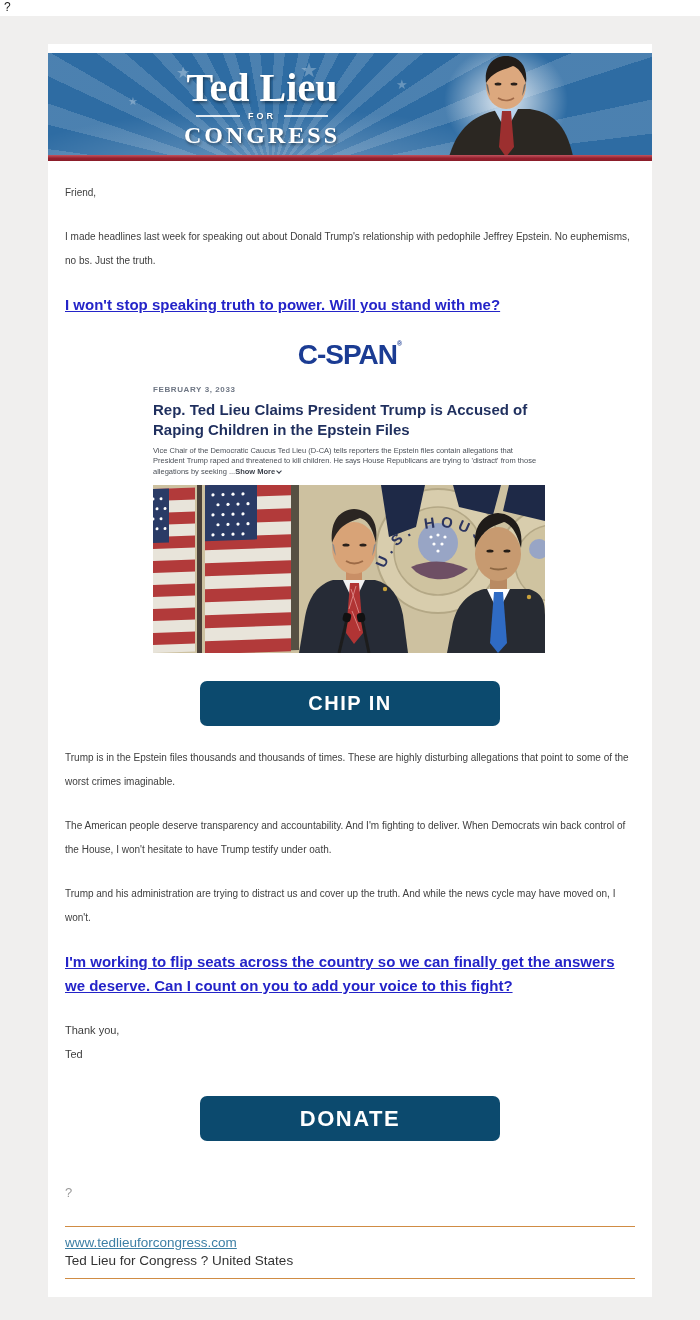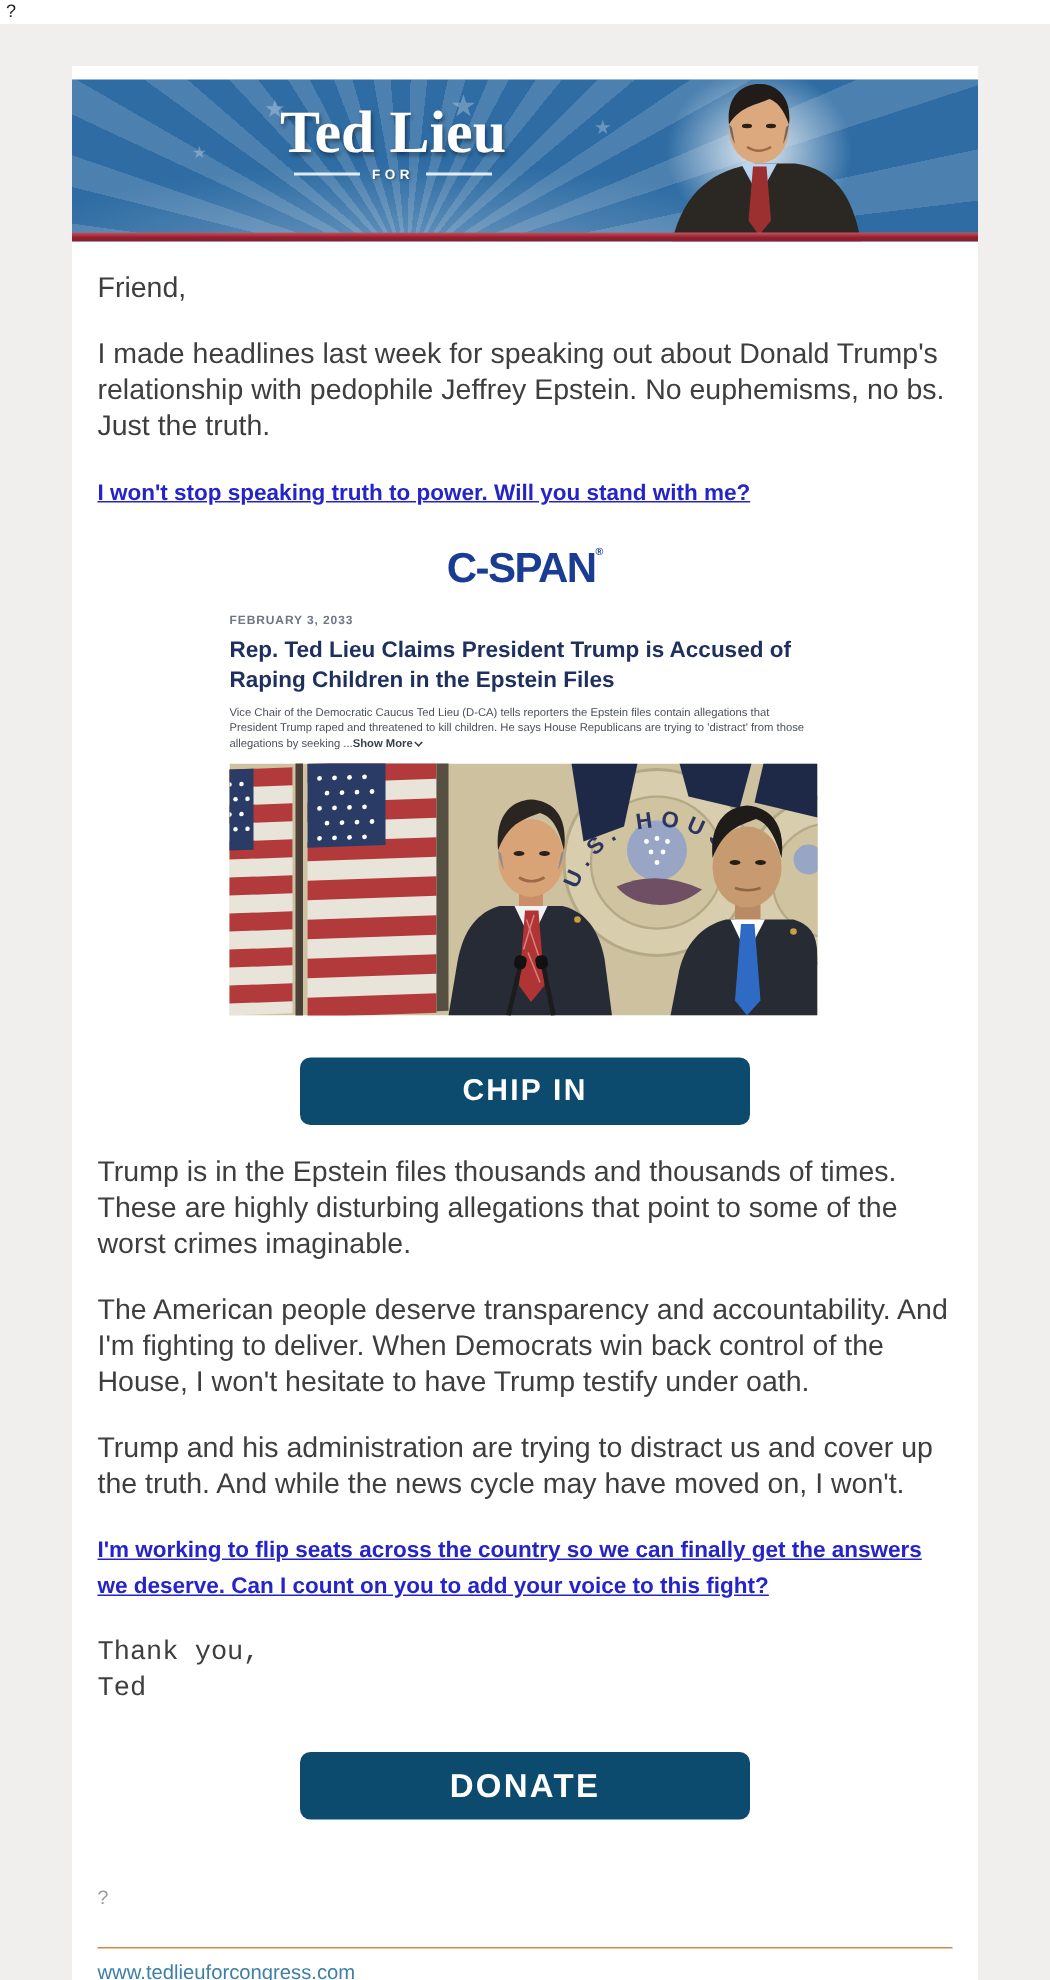--- a/index.html
+++ b/index.html
@@ -43,21 +43,21 @@
     letter-spacing:3px; text-shadow:1px 2px 3px rgba(0,0,0,0.45);
   }
   .banner-stripe {
     position:absolute; left:0; bottom:0; width:100%; height:6px;
     background:linear-gradient(#c2545f, #94202e 55%, #8a1d2a);
   }
   .banner-portrait { position:absolute; right:28px; bottom:0; }
 
   
   .content { padding:0 17px; }
-  .para { font-size:19px; line-height:24px; margin-top:20px; color:#3e3e3e; }
+  .para { font-size:10px; line-height:24px; margin-top:20px; color:#3e3e3e; }
   .cta-link-wrap { margin-top:20px; }
   .cta-link {
     font-size:15px; line-height:24px; font-weight:bold;
     color:#2424c8; text-decoration:underline; cursor:pointer;
   }
 
   
   .article { margin-top:22px; }
   .cspan-logo {
     text-align:center; font-weight:800; font-size:28px; letter-spacing:-1px;
@@ -85,21 +85,21 @@
   
   .btn {
     display:block; width:300px; height:45px; margin:28px auto 0 auto;
     background:#0c4a6e; border-radius:7px; border:none;
     color:#ffffff; font-weight:bold; text-align:center; line-height:45px;
     letter-spacing:1.5px; cursor:pointer; font-family:"Liberation Sans", sans-serif;
   }
   .btn-chip { font-size:20px; }
   .btn-donate { font-size:22px; margin-top:30px; }
 
-  .closing { font-size:18px; line-height:24px; margin-top:20px;font-family:Liberation Mono, monospace; }
+  .closing { font-size:11px; line-height:24px; margin-top:20px; }
 
   .broken-glyph { font-size:13px; color:#9a9a9a; margin-top:44px; }
 
   hr.footer-rule { border:none; border-top:1px solid #d08c44; margin-top:26px; }
   hr.footer-rule2 { border:none; border-top:1px solid #d08c44; margin-top:8px; }
   .footer-lines { font-size:13.5px; line-height:18px; color:#333; margin-top:7px; }
   .footer-link { color:#3d7fa5; text-decoration:underline; cursor:pointer; }
 </style>
 </head>
 <body>
@@ -110,20 +110,21 @@
 
   <div class="banner">
     <span class="banner-star" style="left:128px; top:10px; font-size:16px;">★</span>
     <span class="banner-star" style="left:252px; top:5px; font-size:20px;">★</span>
     <span class="banner-star" style="left:348px; top:24px; font-size:13px;">★</span>
     <span class="banner-star" style="left:80px; top:42px; font-size:11px;">★</span>
 
     <div class="banner-title">
       <div class="banner-name">Ted Lieu</div>
       <div class="banner-for">FOR</div>
+      <div class="banner-congress">CONGRESS</div>
     </div>
 
     <svg class="banner-portrait" width="190" height="108" viewBox="0 0 190 108">
       <defs>
         <radialGradient id="glow" cx="50%" cy="50%" r="50%">
           <stop offset="0%" stop-color="rgba(255,255,255,0.85)"></stop>
           <stop offset="70%" stop-color="rgba(255,255,255,0.25)"></stop>
           <stop offset="100%" stop-color="rgba(255,255,255,0)"></stop>
         </radialGradient>
       </defs>

